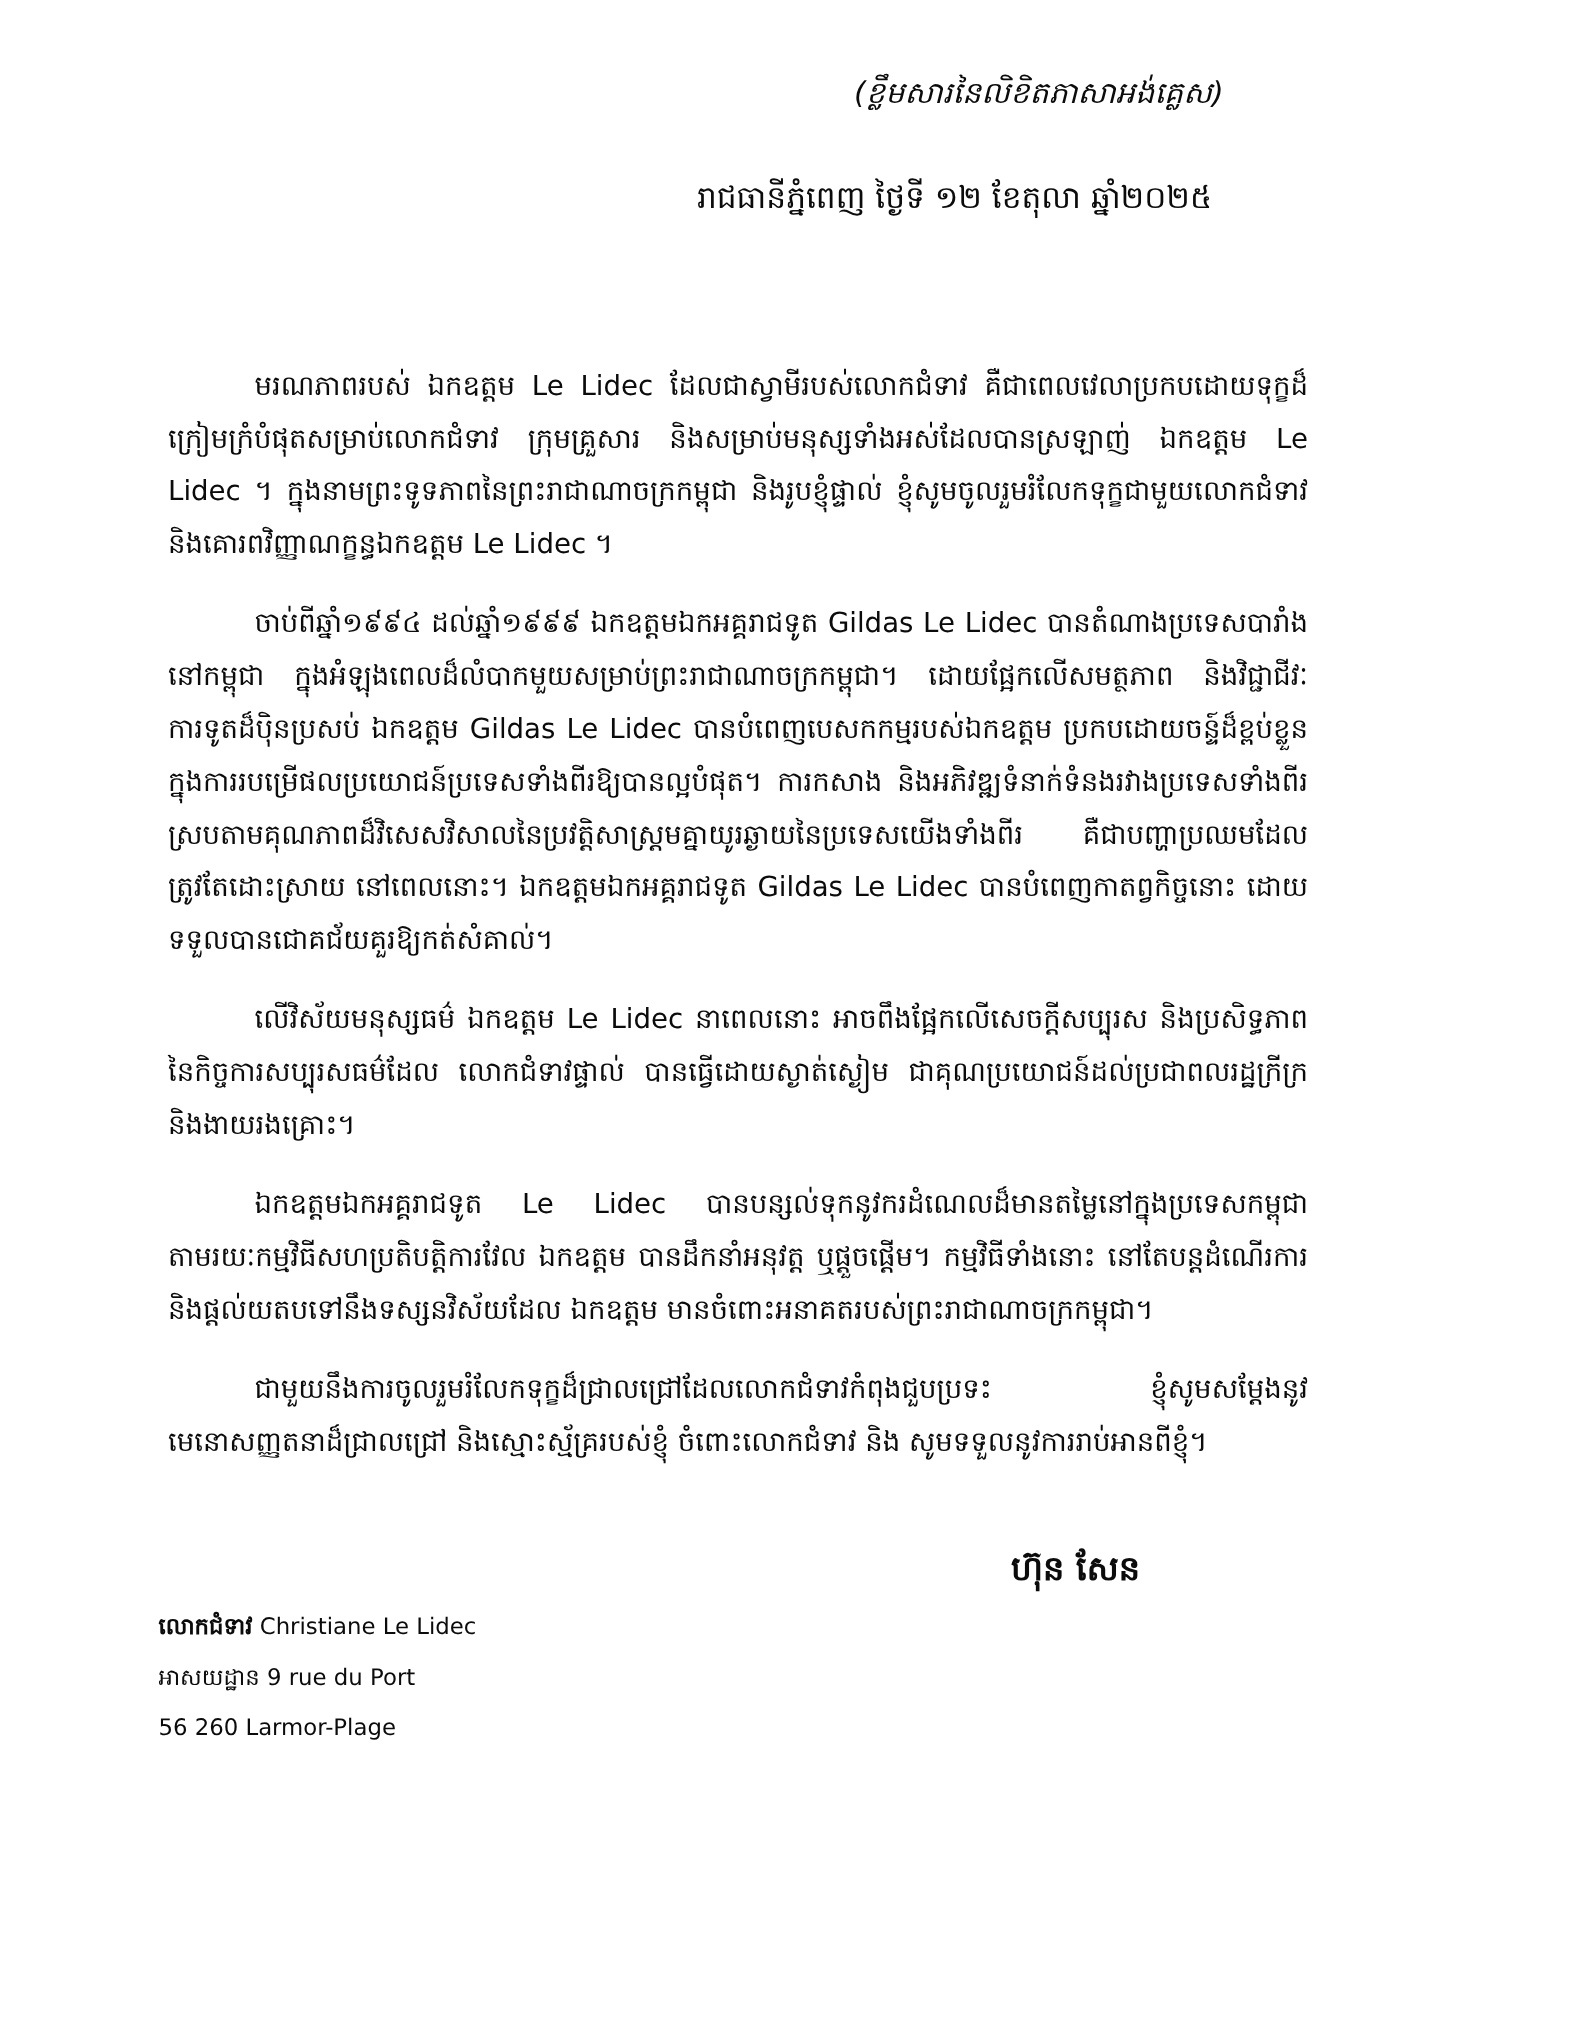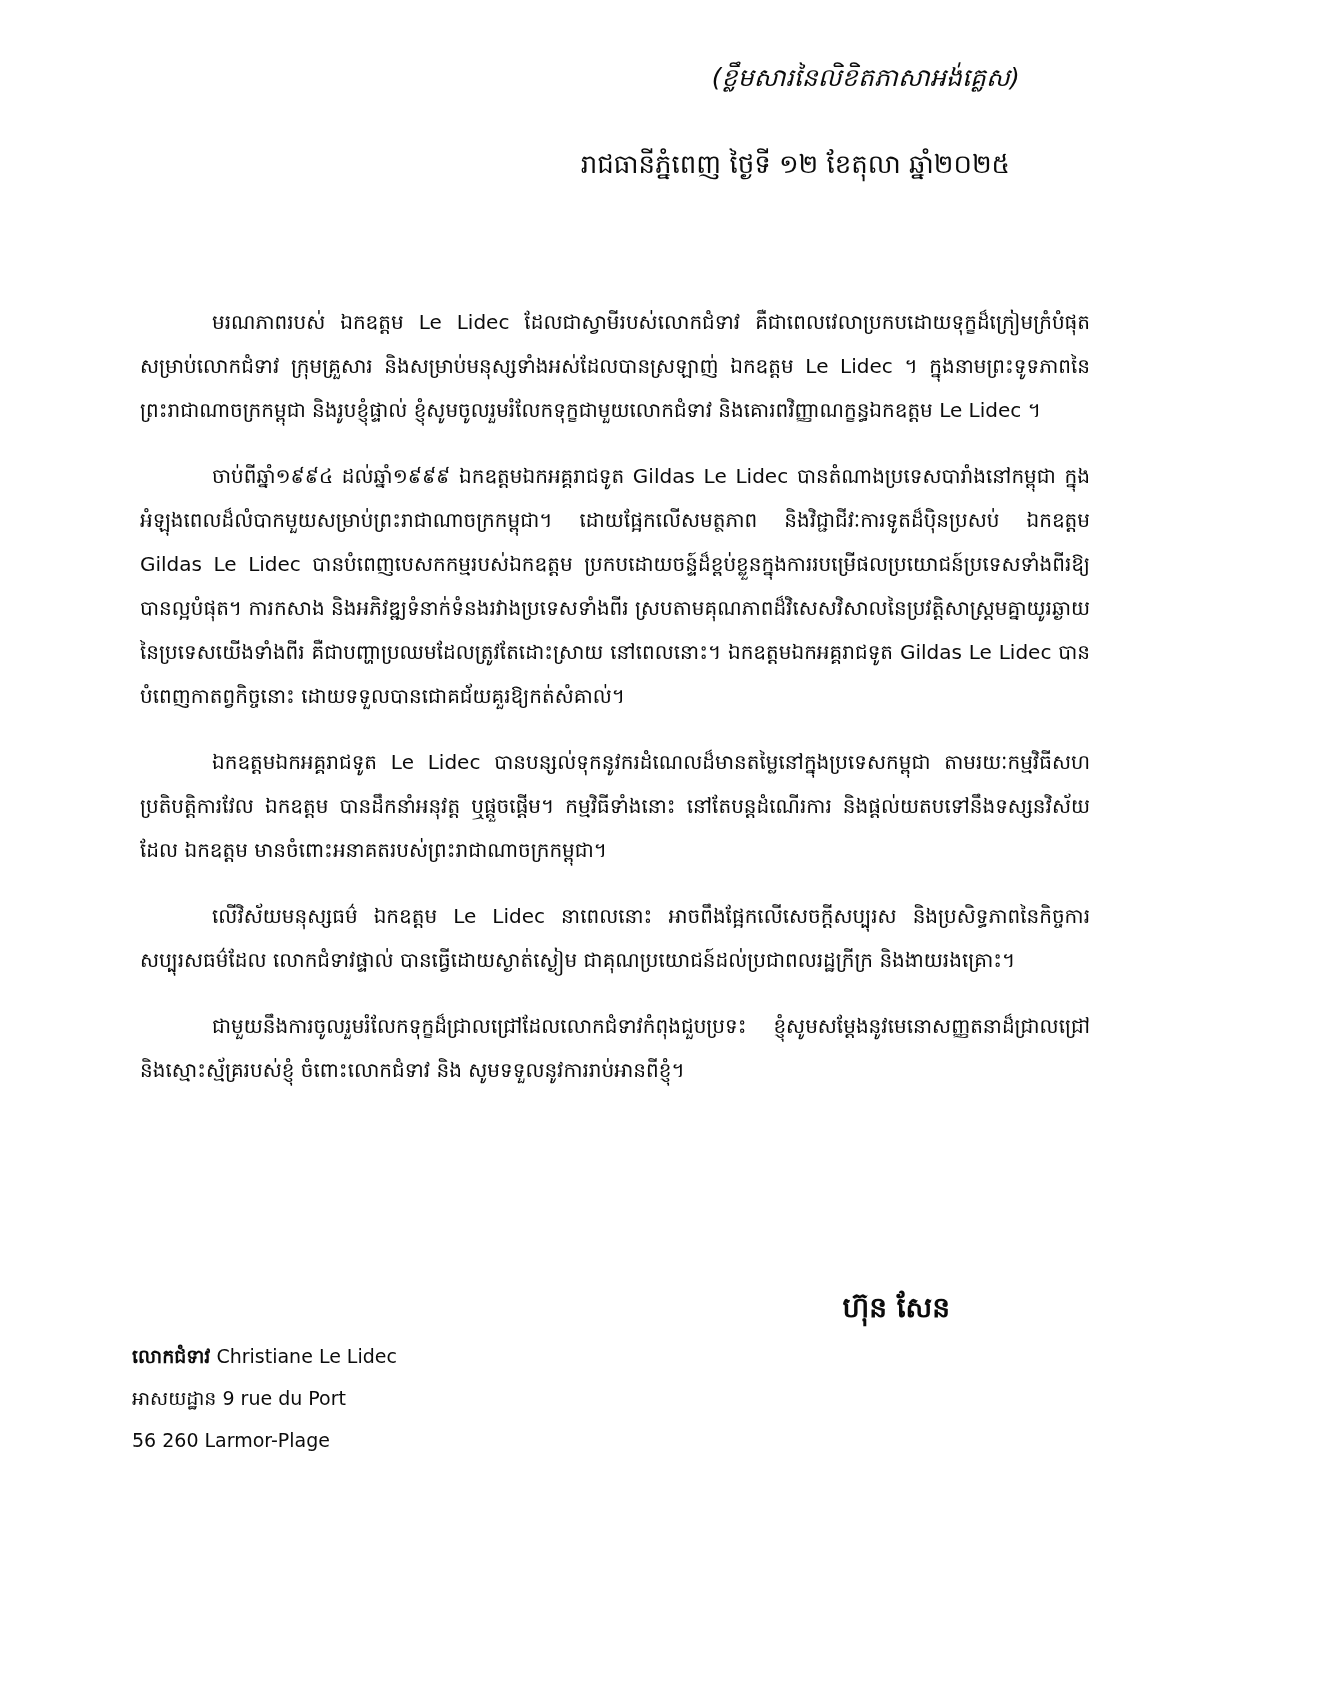--- a/index.html
+++ b/index.html
@@ -60,21 +60,21 @@
     top: 243px;
     left: 218px;
     font-size: 28px;
     font-weight: bold;
   }
   .body-block {
     position: absolute;
     top: 300px;
     left: 140px;
     width: 950px;
-    font-size: 20px;
+    font-size: 23px;
     line-height: 44px;
     text-align: justify;
     text-justify: inter-word;
   }
   .body-block p {
     margin: 0 0 22px 0;
     text-indent: 72px;
   }
   .body-block p:last-child { margin-bottom: 0; }
   .signature {
@@ -103,22 +103,22 @@
   <div class="sheet">
 
     <div class="header-note">(ខ្លឹមសារនៃលិខិតភាសាអង់គ្លេស)</div>
 
     <div class="dateline">រាជធានីភ្នំពេញ ថ្ងៃទី ១២ ខែតុលា ឆ្នាំ២០២៥</div>
 
 
     <div class="body-block">
       <p>មរណភាពរបស់ ឯកឧត្តម Le Lidec ដែលជាស្វាមីរបស់លោកជំទាវ គឺជាពេលវេលាប្រកបដោយទុក្ខដ៏ក្រៀមក្រំបំផុតសម្រាប់លោកជំទាវ ក្រុមគ្រួសារ និងសម្រាប់មនុស្សទាំងអស់ដែលបានស្រឡាញ់ ឯកឧត្តម Le Lidec ។ ក្នុងនាមព្រះទូទភាពនៃព្រះរាជាណាចក្រកម្ពុជា និងរូបខ្ញុំផ្ទាល់ ខ្ញុំសូមចូលរួមរំលែកទុក្ខជាមួយលោកជំទាវ និងគោរពវិញ្ញាណក្ខន្ធឯកឧត្តម Le Lidec ។</p>
       <p>ចាប់ពីឆ្នាំ១៩៩៤ ដល់ឆ្នាំ១៩៩៩ ឯកឧត្តមឯកអគ្គរាជទូត Gildas Le Lidec បានតំណាងប្រទេសបារាំងនៅកម្ពុជា ក្នុងអំឡុងពេលដ៏លំបាកមួយសម្រាប់ព្រះរាជាណាចក្រកម្ពុជា។ ដោយផ្អែកលើសមត្ថភាព និងវិជ្ជាជីវៈការទូតដ៏ប៉ិនប្រសប់ ឯកឧត្តម Gildas Le Lidec បានបំពេញបេសកកម្មរបស់ឯកឧត្តម ប្រកបដោយចន្ទ៍ដ៏ខ្ពប់ខ្លួនក្នុងការរបម្រើផលប្រយោជន៍ប្រទេសទាំងពីរឱ្យបានល្អបំផុត។ ការកសាង និងអភិវឌ្ឍទំនាក់ទំនងរវាងប្រទេសទាំងពីរ ស្របតាមគុណភាពដ៏វិសេសវិសាលនៃប្រវត្តិសាស្ត្រមគ្នាយូរឆ្ងាយនៃប្រទេសយើងទាំងពីរ គឺជាបញ្ហាប្រឈមដែលត្រូវតែដោះស្រាយ នៅពេលនោះ។ ឯកឧត្តមឯកអគ្គរាជទូត Gildas Le Lidec បានបំពេញកាតព្វកិច្ចនោះ ដោយទទួលបានជោគជ័យគួរឱ្យកត់សំគាល់។</p>
+      <p>លើវិស័យមនុស្សធម៌ ឯកឧត្តម Le Lidec នាពេលនោះ អាចពឹងផ្អែកលើសេចក្ដីសប្បុរស និងប្រសិទ្ធភាពនៃកិច្ចការសប្បុរសធម៌ដែល លោកជំទាវផ្ទាល់ បានធ្វើដោយស្ងាត់ស្ងៀម ជាគុណប្រយោជន៍ដល់ប្រជាពលរដ្ឋក្រីក្រ និងងាយរងគ្រោះ។</p>
       <p>ឯកឧត្តមឯកអគ្គរាជទូត Le Lidec បានបន្សល់ទុកនូវករដំណេលដ៏មានតម្លៃនៅក្នុងប្រទេសកម្ពុជា តាមរយៈកម្មវិធីសហប្រតិបត្តិការវែល ឯកឧត្តម បានដឹកនាំអនុវត្ត ឬផ្ដួចផ្ដើម។ កម្មវិធីទាំងនោះ នៅតែបន្តដំណើរការ និងផ្ដល់យតបទៅនឹងទស្សនវិស័យដែល ឯកឧត្តម មានចំពោះអនាគតរបស់ព្រះរាជាណាចក្រកម្ពុជា។</p>
-      <p>លើវិស័យមនុស្សធម៌ ឯកឧត្តម Le Lidec នាពេលនោះ អាចពឹងផ្អែកលើសេចក្ដីសប្បុរស និងប្រសិទ្ធភាពនៃកិច្ចការសប្បុរសធម៌ដែល លោកជំទាវផ្ទាល់ បានធ្វើដោយស្ងាត់ស្ងៀម ជាគុណប្រយោជន៍ដល់ប្រជាពលរដ្ឋក្រីក្រ និងងាយរងគ្រោះ។</p>
       <p>ជាមួយនឹងការចូលរួមរំលែកទុក្ខដ៏ជ្រាលជ្រៅដែលលោកជំទាវកំពុងជួបប្រទះ ខ្ញុំសូមសម្ដែងនូវមេនោសញ្ញតនាដ៏ជ្រាលជ្រៅ និងស្មោះស្ម័គ្ររបស់ខ្ញុំ ចំពោះលោកជំទាវ និង សូមទទួលនូវការរាប់អានពីខ្ញុំ។</p>
     </div>
 
     <div class="signature">ហ៊ុន សែន</div>
 
     <div class="recipient">
       <div class="line">
         <span class="kh-bold">លោកជំទាវ</span>
         <span class="latin">Christiane Le Lidec</span>
       </div>

